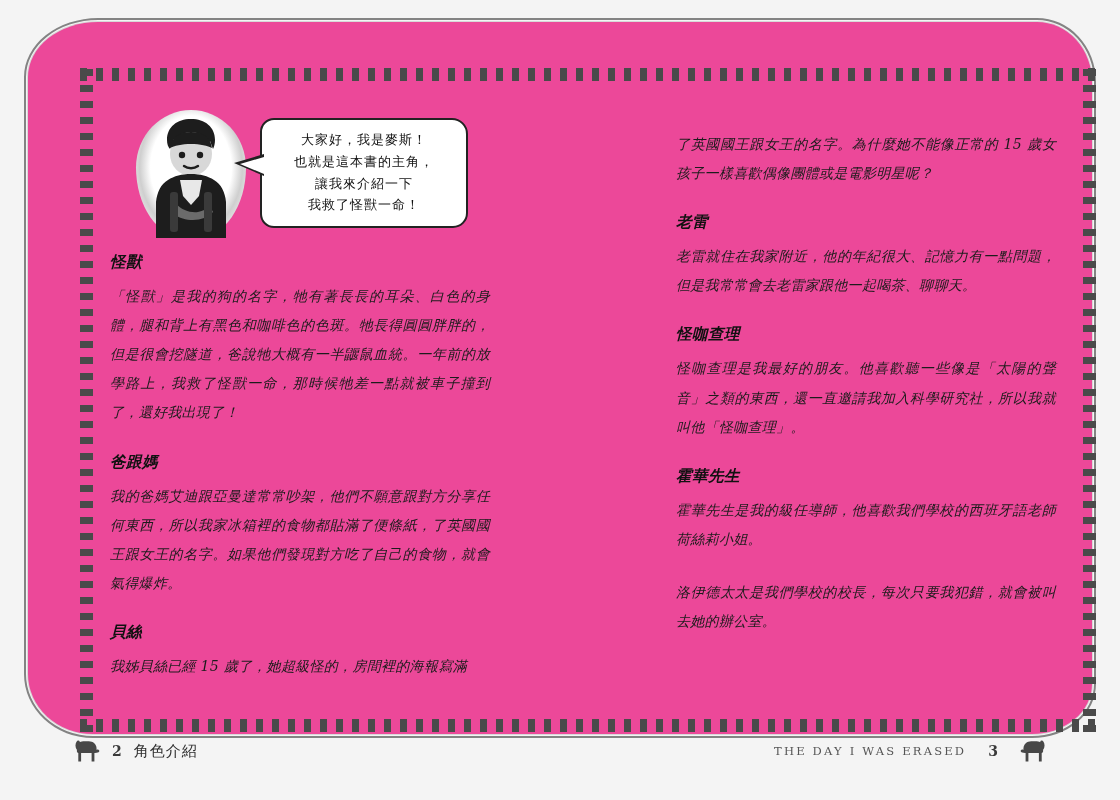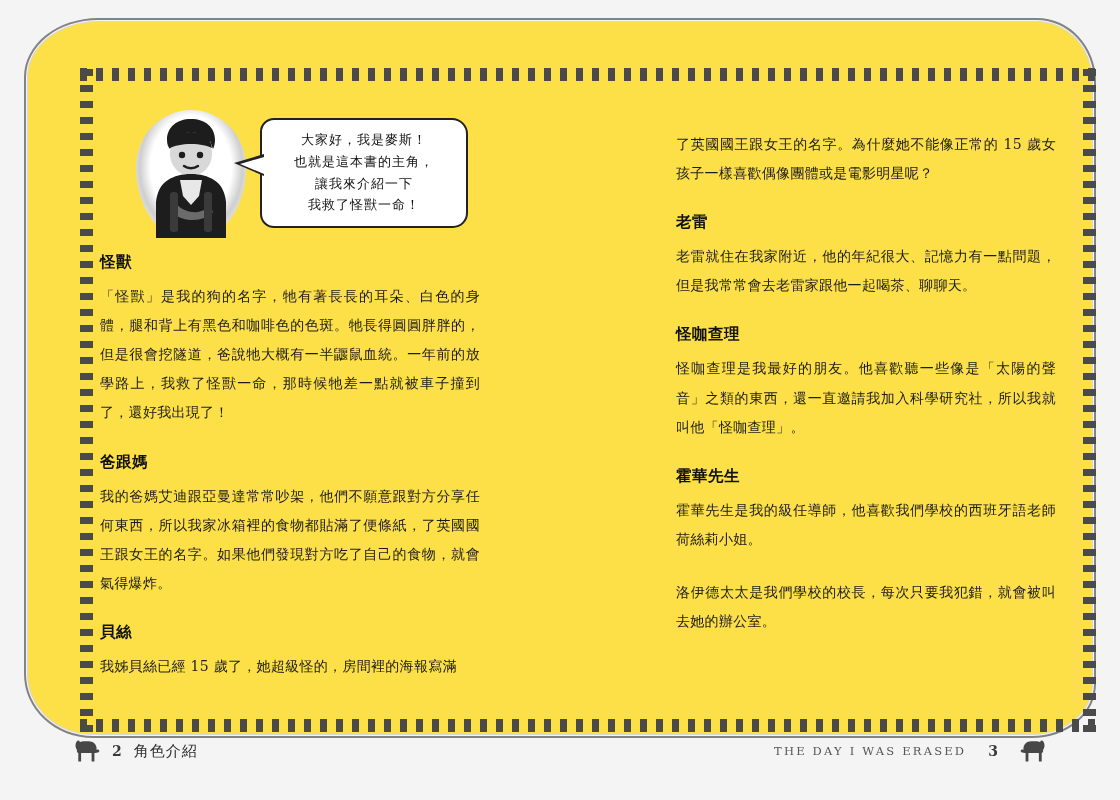--- a/index.html
+++ b/index.html
@@ -20,21 +20,21 @@
     background: #f4f4f4;
   }
 
   
   .spread {
     position: absolute;
     left: 28px;
     top: 22px;
     width: 1064px;
     height: 712px;
-    background: #fde047;
+    background: #ec4899;
     border-radius: 70px 55px 60px 65px / 55px 60px 50px 60px;
     box-shadow: 0 0 0 1px #d8d8d8;
   }
   .spread:before {
     content: "";
     position: absolute;
     left: -4px; top: -4px; right: -4px; bottom: -4px;
     border-radius: 74px 59px 64px 69px / 59px 64px 54px 64px;
     border: 2px solid #6e6e6e;
     opacity: .85;
@@ -72,22 +72,23 @@
         #4a4a4a 0px, #4a4a4a 7px,
         transparent 7px, transparent 16px);
   }
 
   
   .col {
     position: absolute;
     top: 0;
     font-family: "DejaVu Serif", serif;
     color: #1a1a1a;
-  }
-  .col-left  { left: 72px;  top: 230px; width: 380px; }
+    font-style: italic;
+  }
+  .col-left  { left: 82px;  top: 230px; width: 380px; }
   .col-right { left: 648px; top: 108px; width: 380px; }
 
   h2.sec {
     font-size: 15.5px;
     font-weight: bold;
     margin: 0 0 9px 0;
     letter-spacing: .5px;
     color: #111;
   }
   h2.sec.big {

